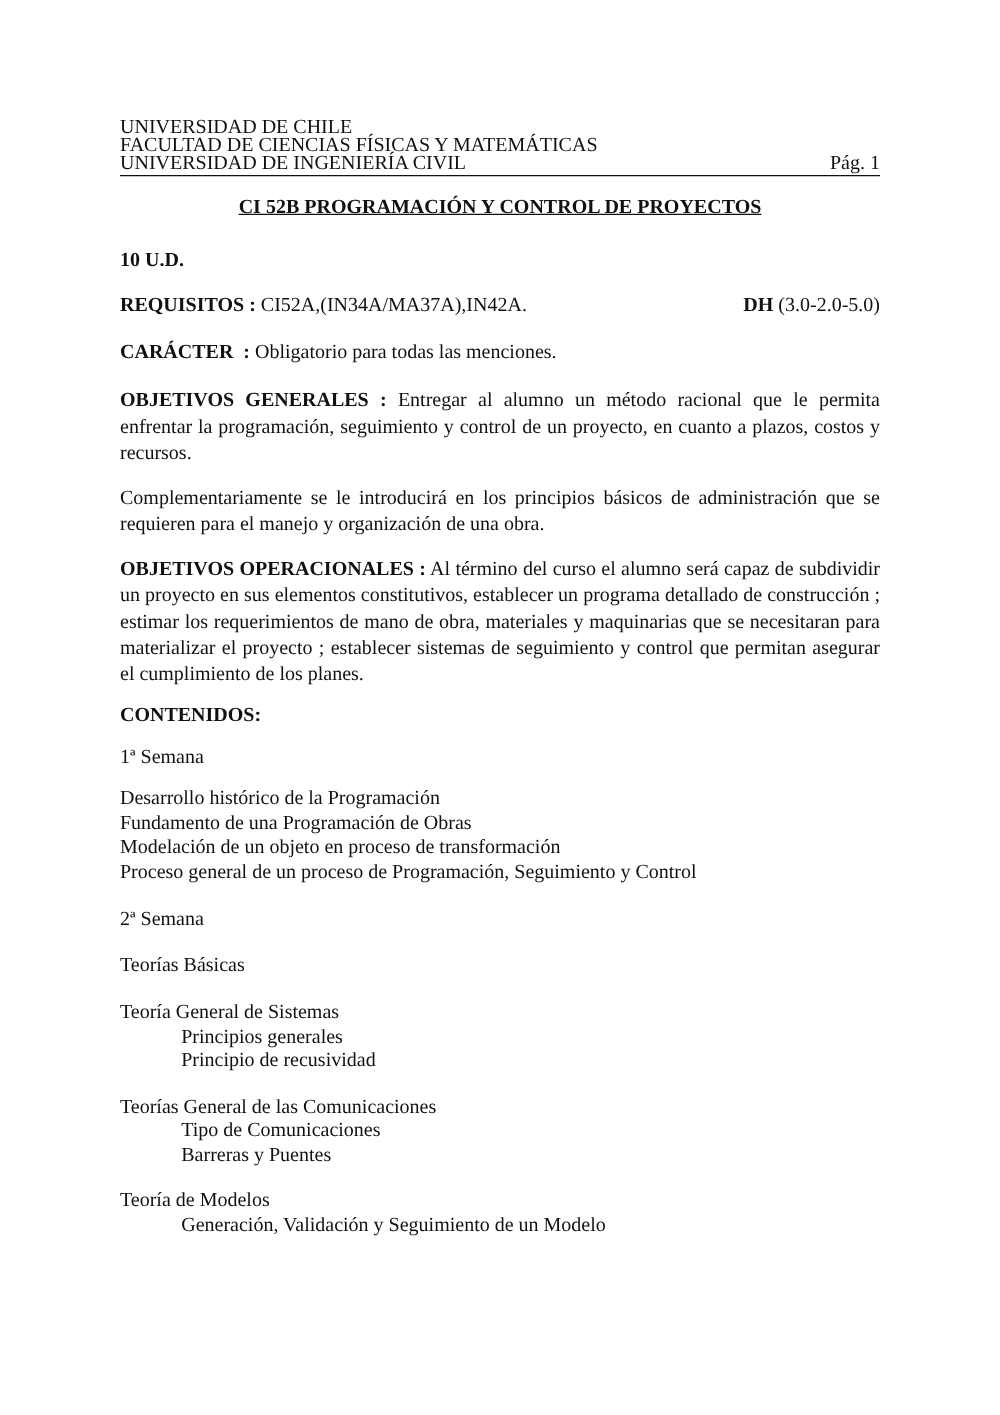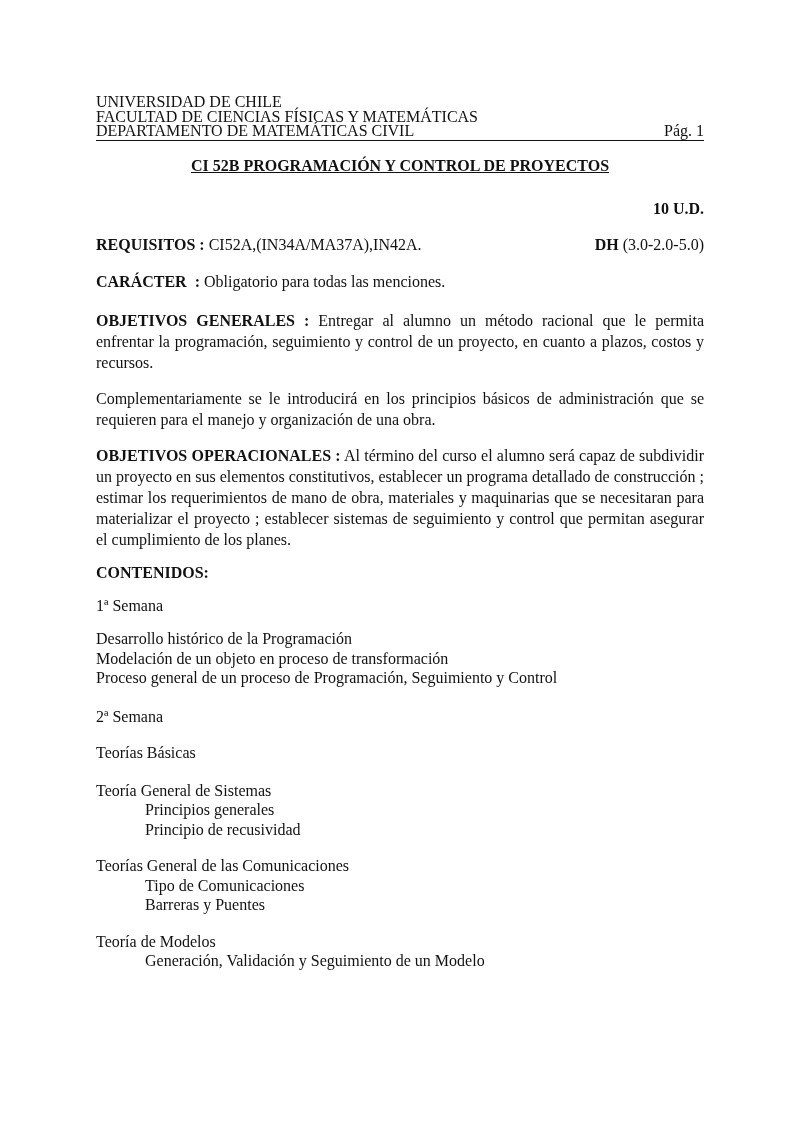--- a/index.html
+++ b/index.html
@@ -36,21 +36,21 @@
   
   .course-title {
     margin-top: 15px;
     text-align: center;
     font-weight: bold;
     line-height: 20px;
   }
   .course-title .u { text-decoration: underline; }
   .credits {
     margin-top: 23px;
-    text-align: right;
+    text-align: left;
     font-weight: bold;
     line-height: 20px;
   }
   
   .req-row {
     margin-top: 16px;
     display: flex;
     justify-content: space-between;
     line-height: 20px;
   }
@@ -90,21 +90,21 @@
 </style>
 </head>
 <body>
 
 <div class="page">
 
   <div class="hdr">
     <div class="hdr-line">UNIVERSIDAD DE CHILE</div>
     <div class="hdr-line">FACULTAD DE CIENCIAS FÍSICAS Y MATEMÁTICAS</div>
     <div class="hdr-line hdr-rule">
-      <span>DEPARTAMENTO DE MATEMÁTICAS CIVIL</span>
+      <span>UNIVERSIDAD DE INGENIERÍA CIVIL</span>
       <span>Pág. 1</span>
     </div>
   </div>
 
   <div class="course-title">
     <span class="u">CI 52B PROGRAMACIÓN Y CONTROL DE PROYECTOS</span>
   </div>
 
   <div class="credits">10 U.D.</div>
 
@@ -122,20 +122,21 @@
   <p class="para para-comp">Complementariamente se le introducirá en los principios básicos de administración que se requieren para el manejo y organización de una obra.</p>
 
   <p class="para para-oo"><b>OBJETIVOS OPERACIONALES :</b><span> Al término del curso el alumno será capaz de subdividir un proyecto en sus elementos constitutivos, establecer un programa detallado de construcción ; estimar los requerimientos de mano de obra, materiales y maquinarias que se necesitaran para materializar el proyecto ; establecer sistemas de seguimiento y control que permitan asegurar el cumplimiento de los planes.</span></p>
 
   <div class="contenidos">CONTENIDOS:</div>
 
   <div class="week-title">1ª Semana</div>
 
   <div class="content-lines">
     <div class="content-line">Desarrollo histórico de la Programación</div>
+    <div class="content-line">Fundamento de una Programación de Obras</div>
     <div class="content-line">Modelación de un objeto en proceso de transformación</div>
     <div class="content-line">Proceso general de un proceso de Programación, Seguimiento y Control</div>
   </div>
 
   <div class="week-title week2-title">2ª Semana</div>
 
   <div class="intro-line">Teorías Básicas</div>
 
   <div class="group group-first">
     <div class="content-line">Teoría General de Sistemas</div>

